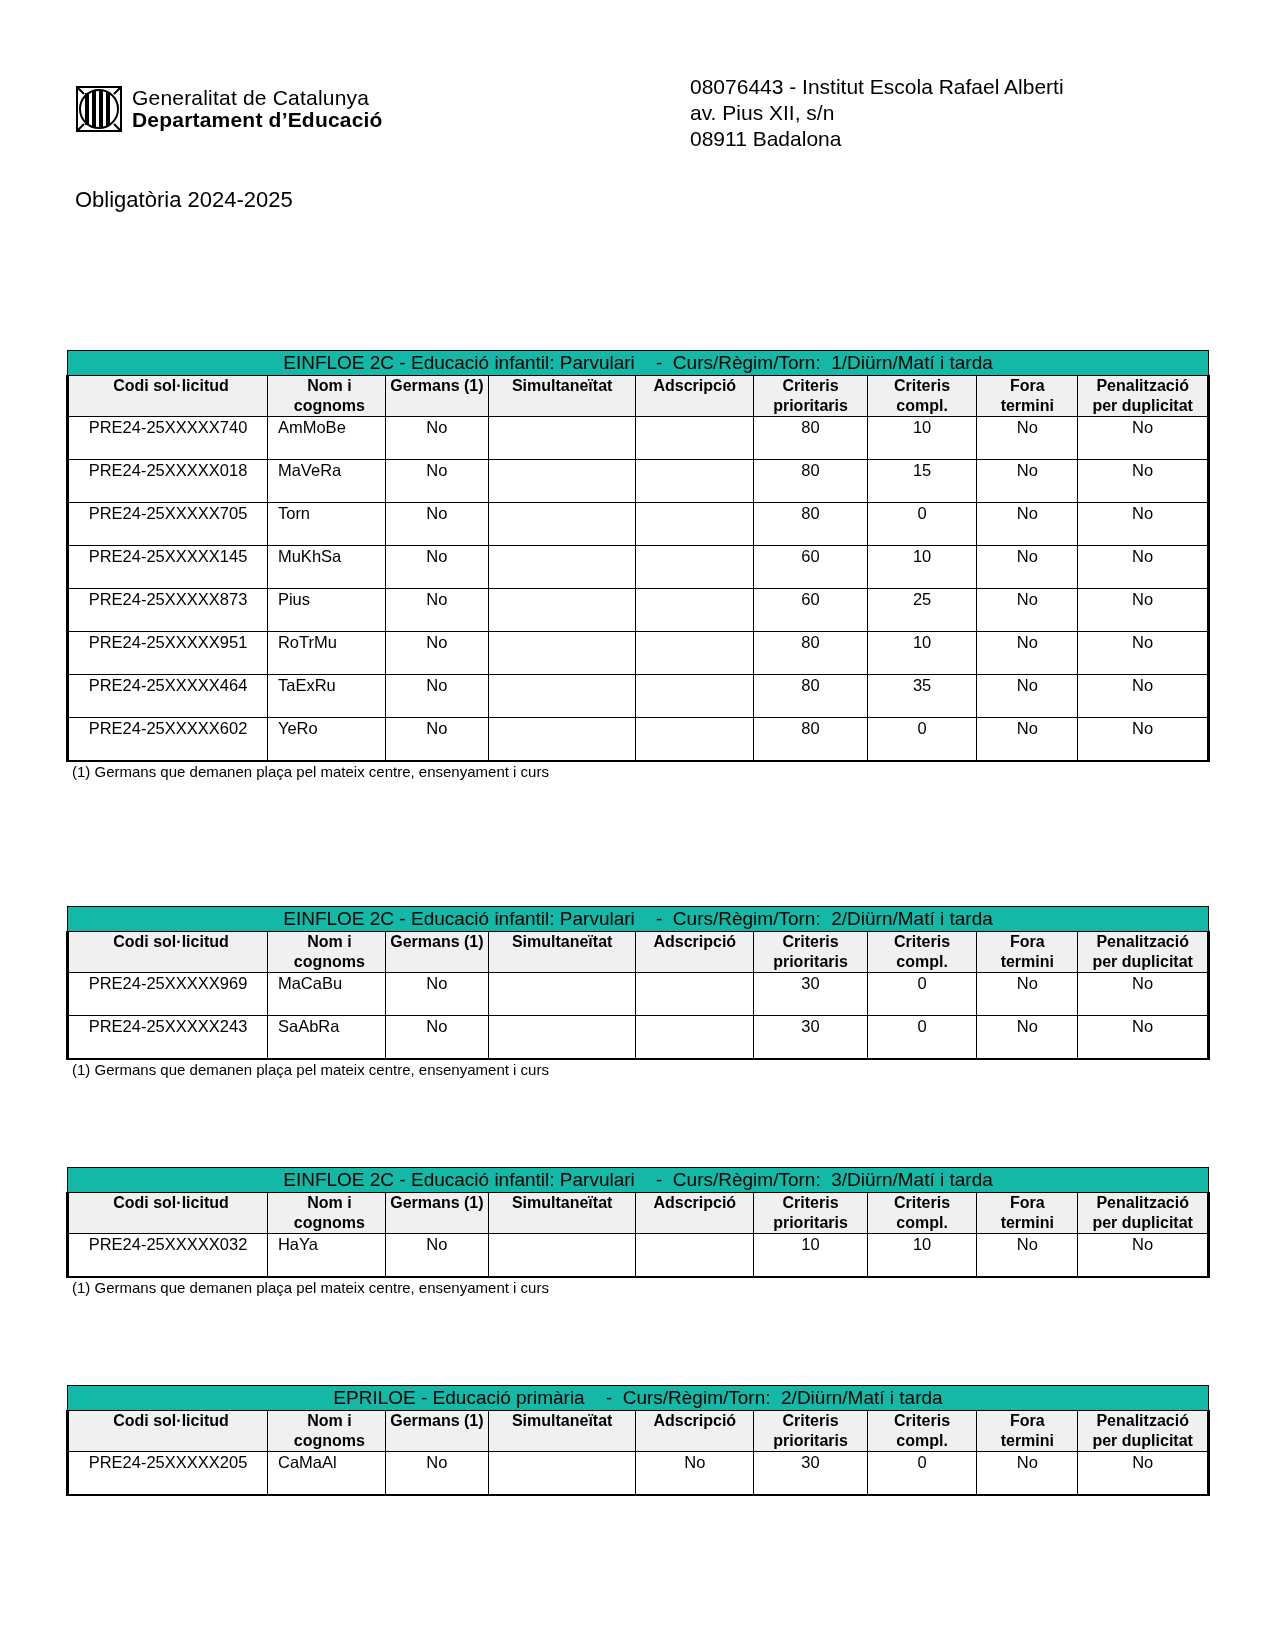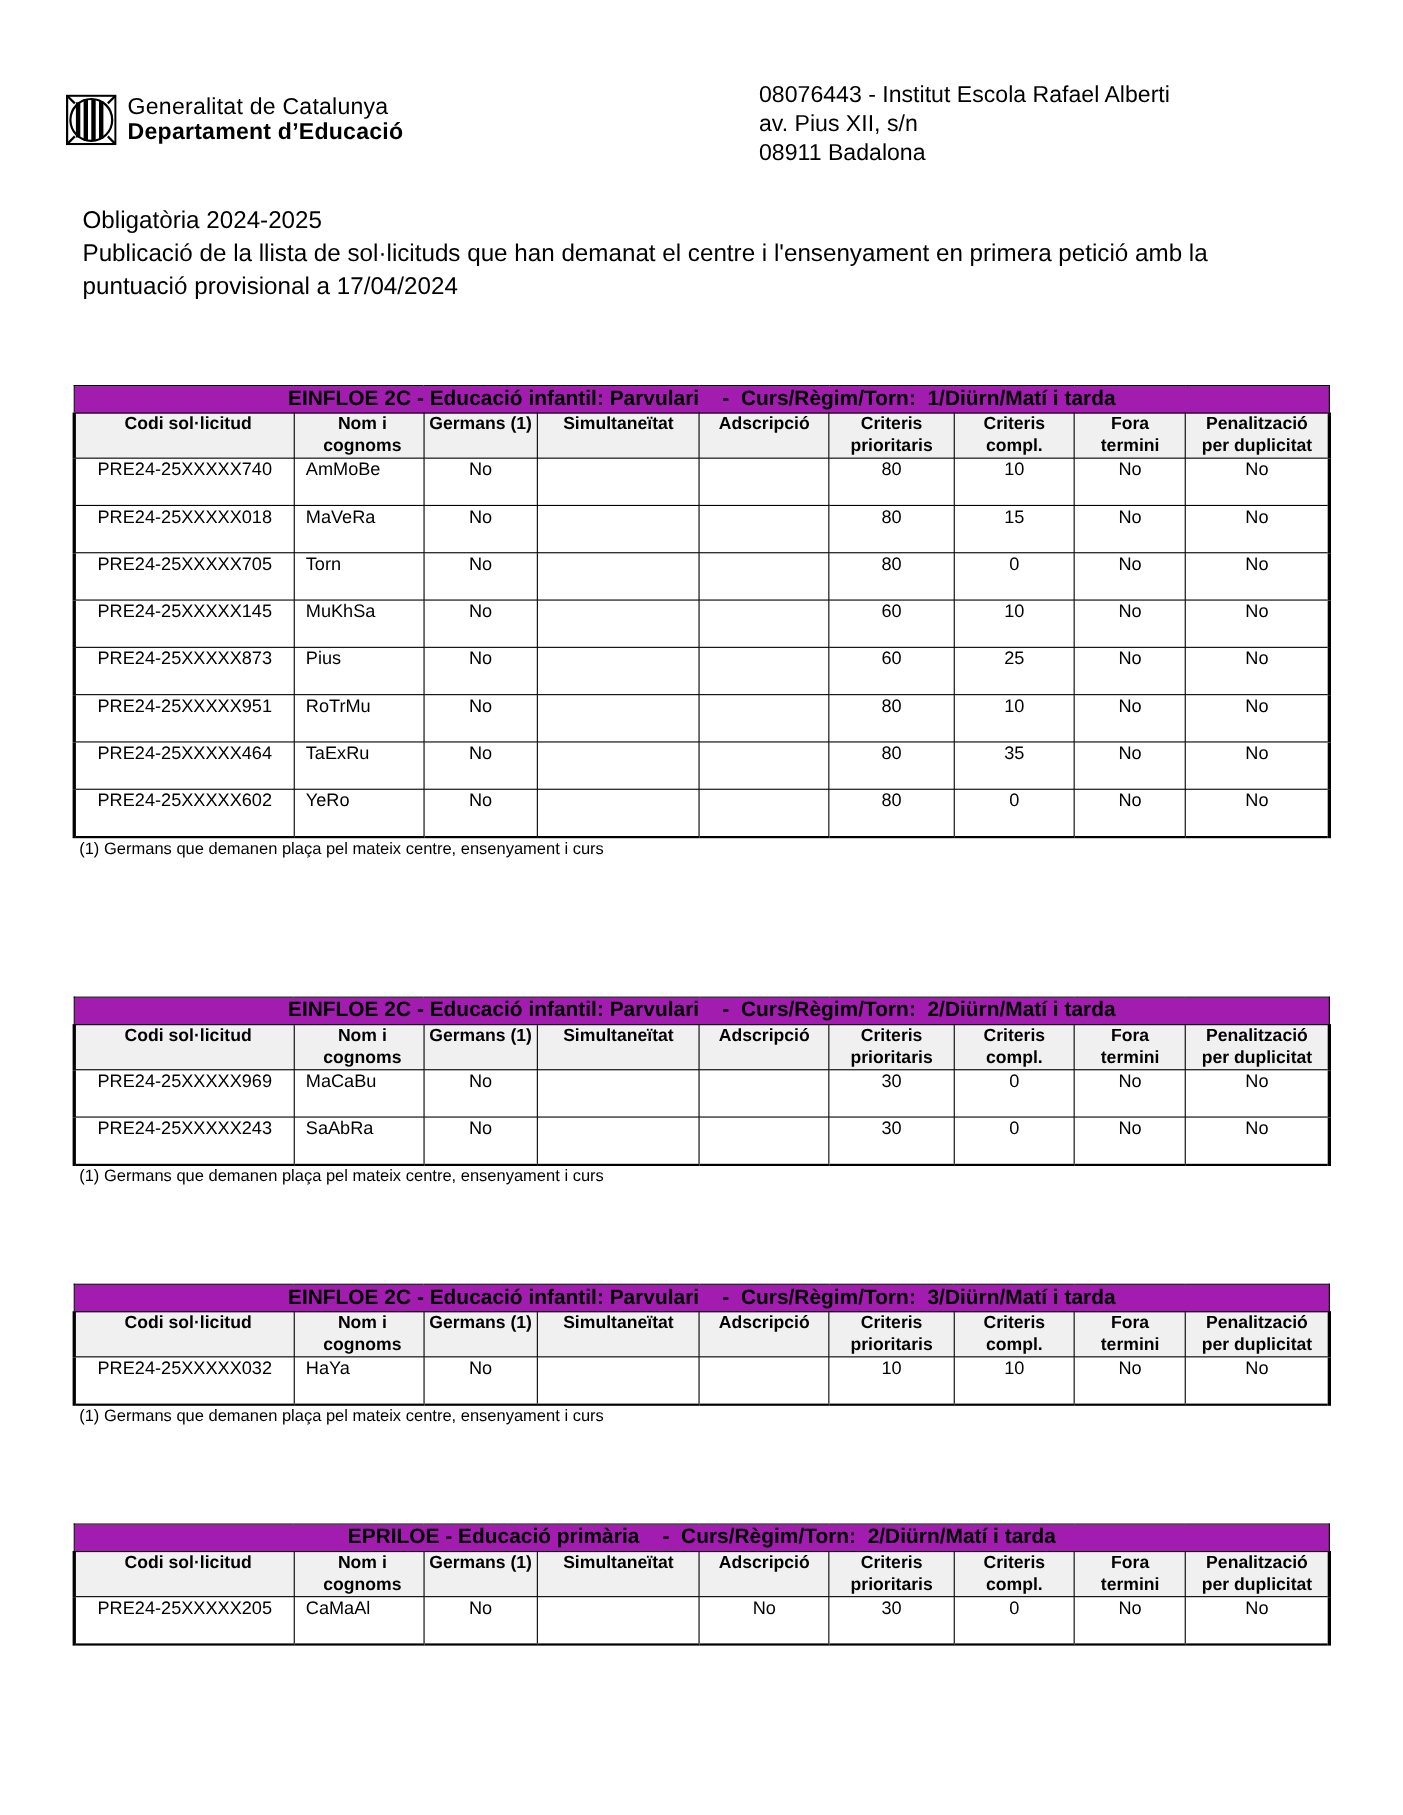--- a/index.html
+++ b/index.html
@@ -1,31 +1,31 @@
 <!DOCTYPE html>
 <html><head>
   <meta charset="utf-8">
   <style>
     html, body { margin: 0; padding: 0; background: #ffffff; }
     body {
       width: 1275px; height: 1650px; position: relative; overflow: hidden;
       font-family: "Liberation Sans", sans-serif; color: #000;
     }
-    .logo { position: absolute; left: 60px; top: 86px; display: flex; align-items: center; }
+    .logo { position: absolute; left: 76px; top: 86px; display: flex; align-items: center; }
     .logo-emblem { width: 46px; height: 46px; margin-right: 10px; }
     .logo-text { line-height: 22px; }
     .logo-line1 { font-size: 21px; font-weight: normal; letter-spacing: 0.2px; }
     .logo-line2 { font-size: 21px; font-weight: bold; letter-spacing: 0.2px; }
     .address { position: absolute; left: 690px; top: 74px; font-size: 21px; line-height: 26px; }
     .heading { position: absolute; left: 75px; top: 185px; font-size: 22px; font-weight: normal; line-height: 30px; width: 1120px; }
     .section { position: absolute; left: 66px; width: 1144px; }
     table.grid { border-collapse: collapse; width: 1144px; table-layout: fixed; font-size: 16.5px; }
     table.grid td, table.grid th { border: 1px solid #000; padding: 0 4px; vertical-align: top; }
     .title-row th {
-      background: #a21caf; font-size: 19px; font-weight: bold; text-align: center;
+      background: #14b8a6; font-size: 19px; font-weight: normal; text-align: center;
       height: 24px; line-height: 24px; border-left: 3px solid #000; border-right: 3px solid #000;
       border-top: 3px solid #000; border-bottom: 3px solid #000; white-space: pre;
     }
     .head-row th {
       background: #f0f0f0; font-weight: bold; font-size: 16px; line-height: 20px; height: 40px;
       text-align: center; border-left-width: 2px; border-right-width: 2px; border-bottom: 3px solid #000;
     }
     .head-row th.left { text-align: center; padding-left: 10px; }
     .head-row th:first-child { border-left: 3px solid #000; }
     .head-row th:last-child { border-right: 3px solid #000; }
@@ -56,21 +56,20 @@
 </div>
 
 <div class="address">
   <div>08076443 - Institut Escola Rafael Alberti</div>
   <div>av. Pius XII, s/n</div>
   <div>08911 Badalona</div>
 </div>
 
 <div class="heading">
   <div>Obligatòria 2024-2025</div>
-  <div>Publicació de la llista de sol·licituds que han demanat el centre i l'ensenyament en primera petició amb la puntuació provisional a 17/04/2024</div>
 </div>
 
 <div id="sections">
     <div class="section" style="top: 350px;">
       <table class="grid">
         <colgroup>
           <col style="width: 190px;">
           <col style="width: 112px;">
           <col style="width: 98px;">
           <col style="width: 140px;">

